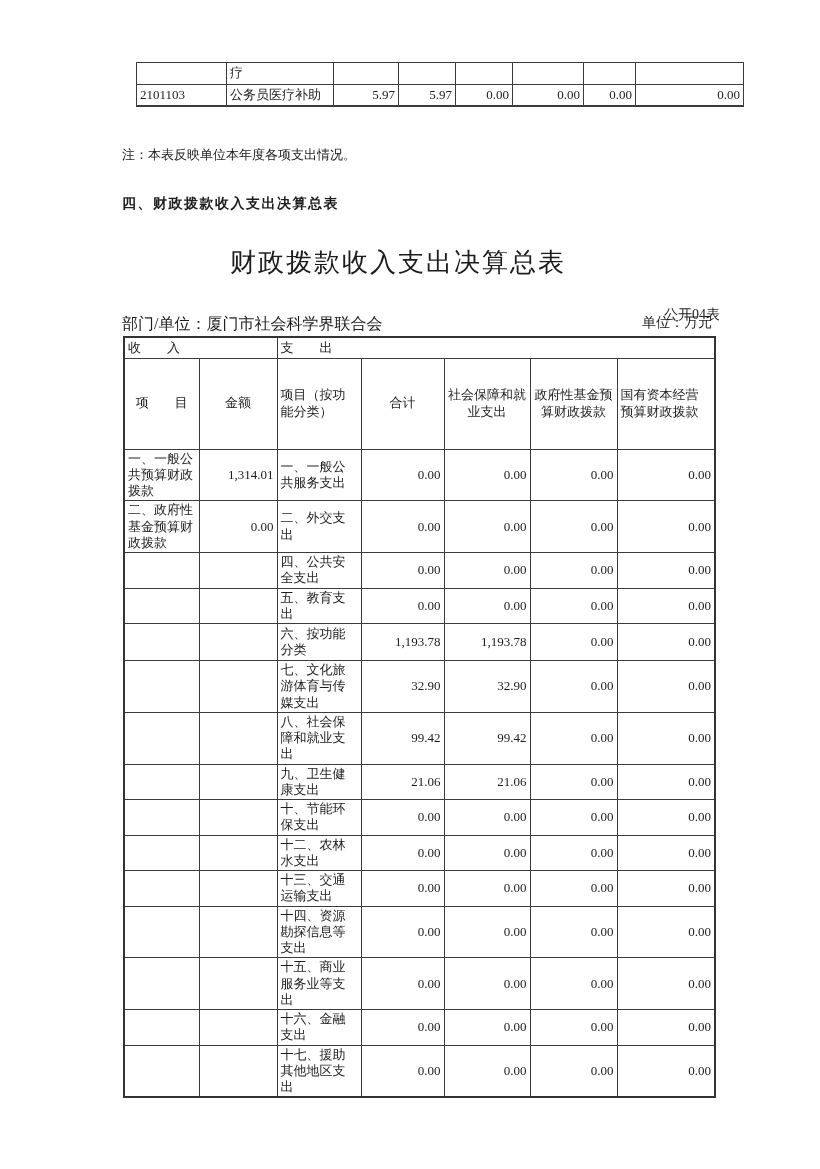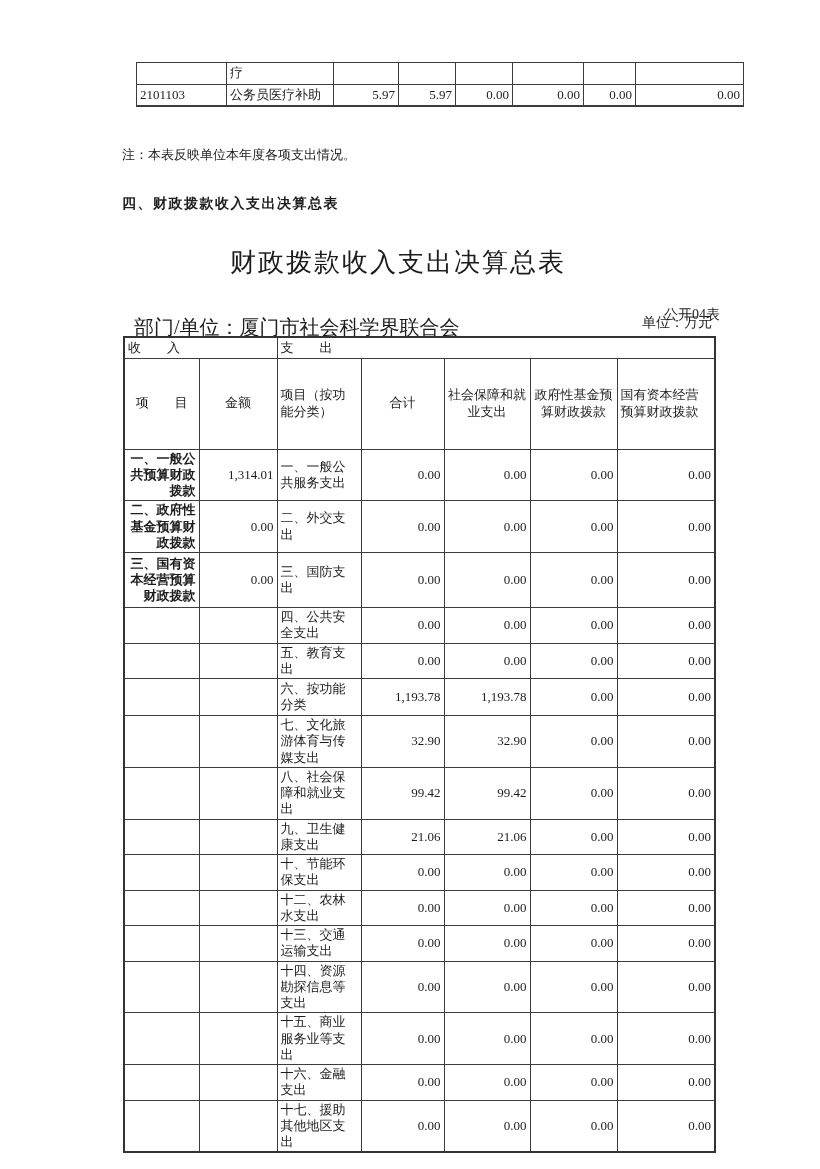--- a/index.html
+++ b/index.html
@@ -16,35 +16,35 @@
   }
   .toptable { left:136px; top:62px; width:607px; border:1px solid #3c3c3c; border-bottom-width:2px; }
   .maintable { left:123px; top:336px; width:591px; border:2px solid #333333; }
   .num  { text-align:right; padding-right:4px; }
   .code { text-align:left; padding-left:4px; }
   .name { text-align:left; padding-left:13px; }
   .name-cont { text-align:left; padding-left:4px; }
   .grp { text-align:left; font-size:15px; }
   .hd  { text-align:center; font-size:13px; padding:2px 3px; }
   .hd-left { text-align:left; }
-  .ti { text-align:right; padding:2px 3px; line-height:1.3;font-weight:bold; }
+  .ti { text-align:left; padding:2px 3px; line-height:1.3; }
   .te { text-align:left; padding:2px 4px; line-height:1.3; }
   .note {
     position:absolute; left:122px; top:146px; font-size:13px;
   }
   .section-heading {
     position:absolute; left:122px; top:195px; font-size:14px; font-weight:bold;
     font-family:"Liberation Sans","DejaVu Sans",sans-serif; letter-spacing:1.5px;
   }
   .main-title {
     position:absolute; left:206px; top:245px; font-size:26px; font-weight:normal;
     font-family:"Liberation Sans","DejaVu Sans",sans-serif; letter-spacing:2px;margin-left:24px;
   }
   .form-label { position:absolute; right:100px; top:306px; font-size:14px; }
-  .dept-label { position:absolute; left:122px;  top:314px; font-size:20px;margin-left:12px; }
+  .dept-label { position:absolute; left:122px;  top:314px; font-size:16px; }
   .unit-label { position:absolute; right:108px; top:314px; font-size:14px; }
 </style>
 </head>
 <body>
 
 <div class="page">
 
   <table class="tbl toptable">
     <colgroup>
       <col style="width:90px">
@@ -123,29 +123,20 @@
       </tr>
       <tr style="height:51px">
         <td class="ti">二、政府性基金预算财政拨款</td>
         <td class="num">0.00</td>
         <td class="te">二、外交支出</td>
         <td class="num">0.00</td>
         <td class="num">0.00</td>
         <td class="num">0.00</td>
         <td class="num">0.00</td>
       </tr>
-      <tr style="height:55px">
-        <td class="ti">三、国有资本经营预算财政拨款</td>
-        <td class="num">0.00</td>
-        <td class="te">三、国防支出</td>
-        <td class="num">0.00</td>
-        <td class="num">0.00</td>
-        <td class="num">0.00</td>
-        <td class="num">0.00</td>
-      </tr>
       <tr style="height:33px">
         <td class="ti"></td>
         <td class="num"></td>
         <td class="te">四、公共安全支出</td>
         <td class="num">0.00</td>
         <td class="num">0.00</td>
         <td class="num">0.00</td>
         <td class="num">0.00</td>
       </tr>
       <tr style="height:25px">

